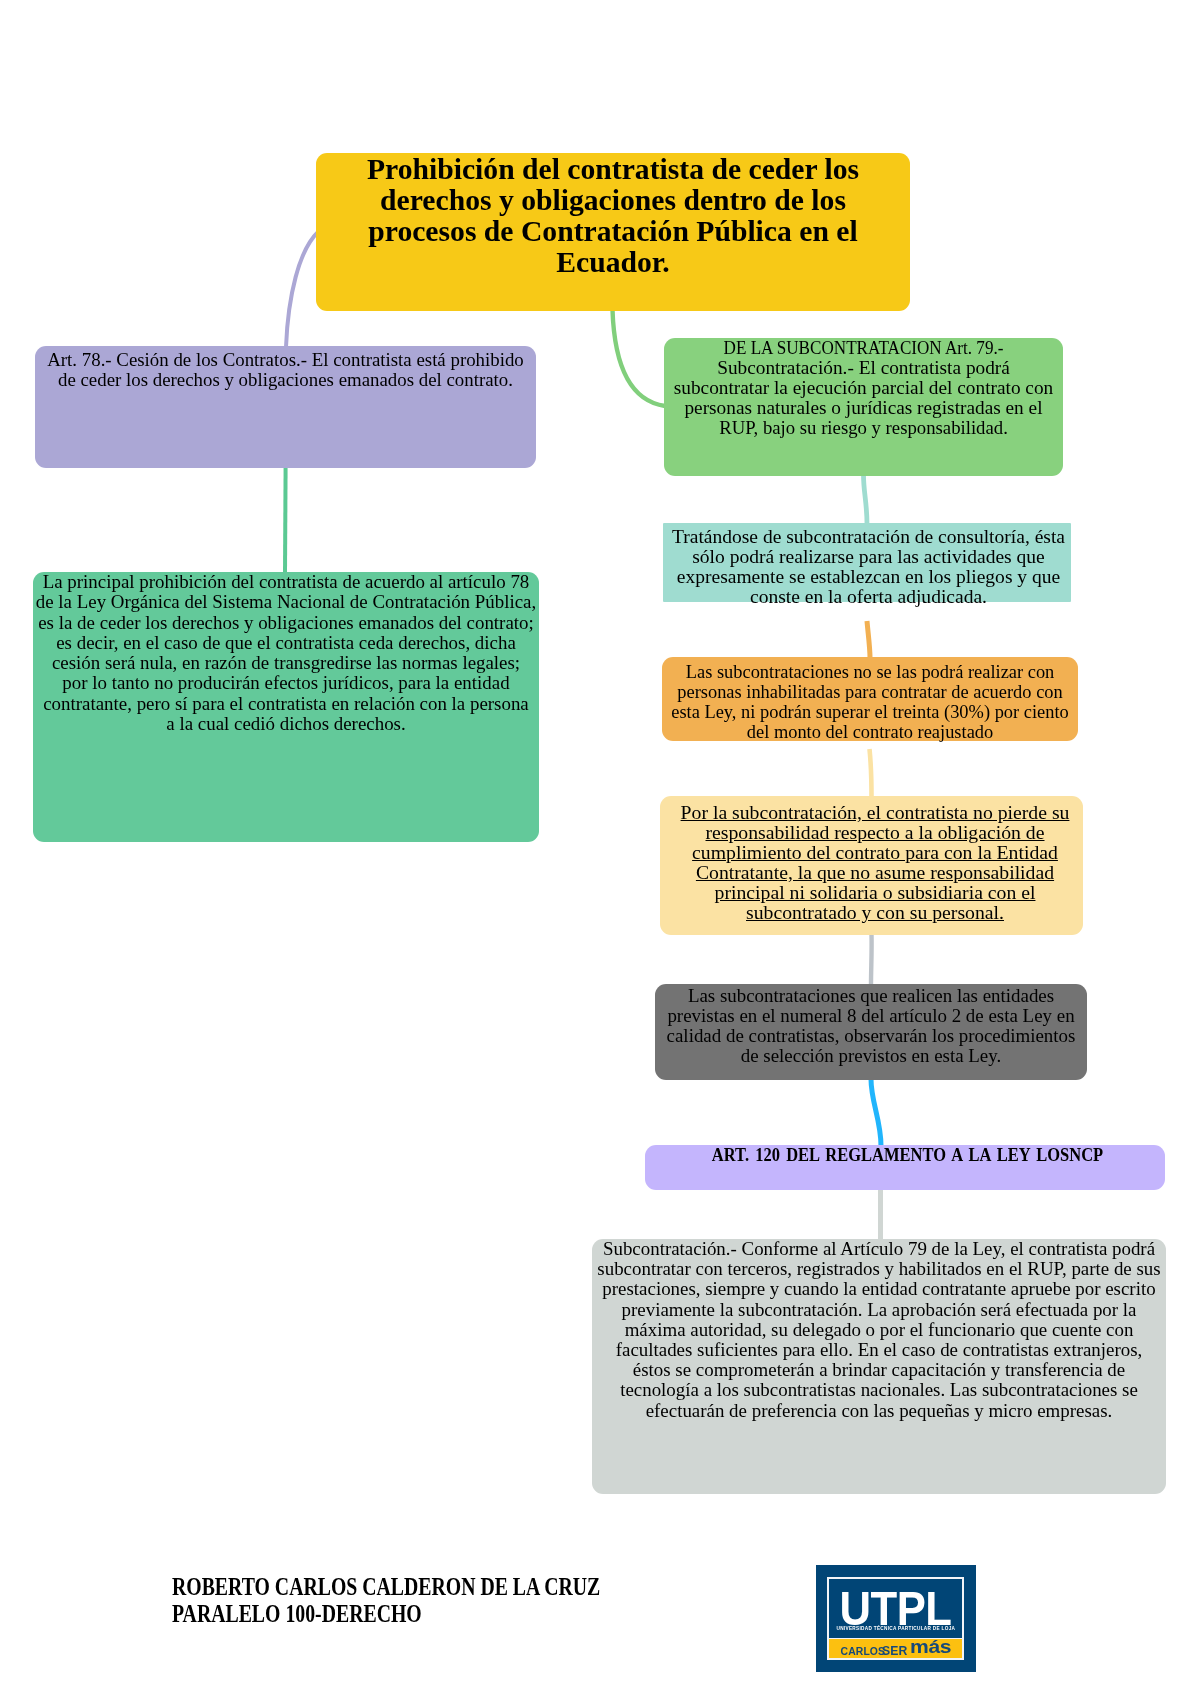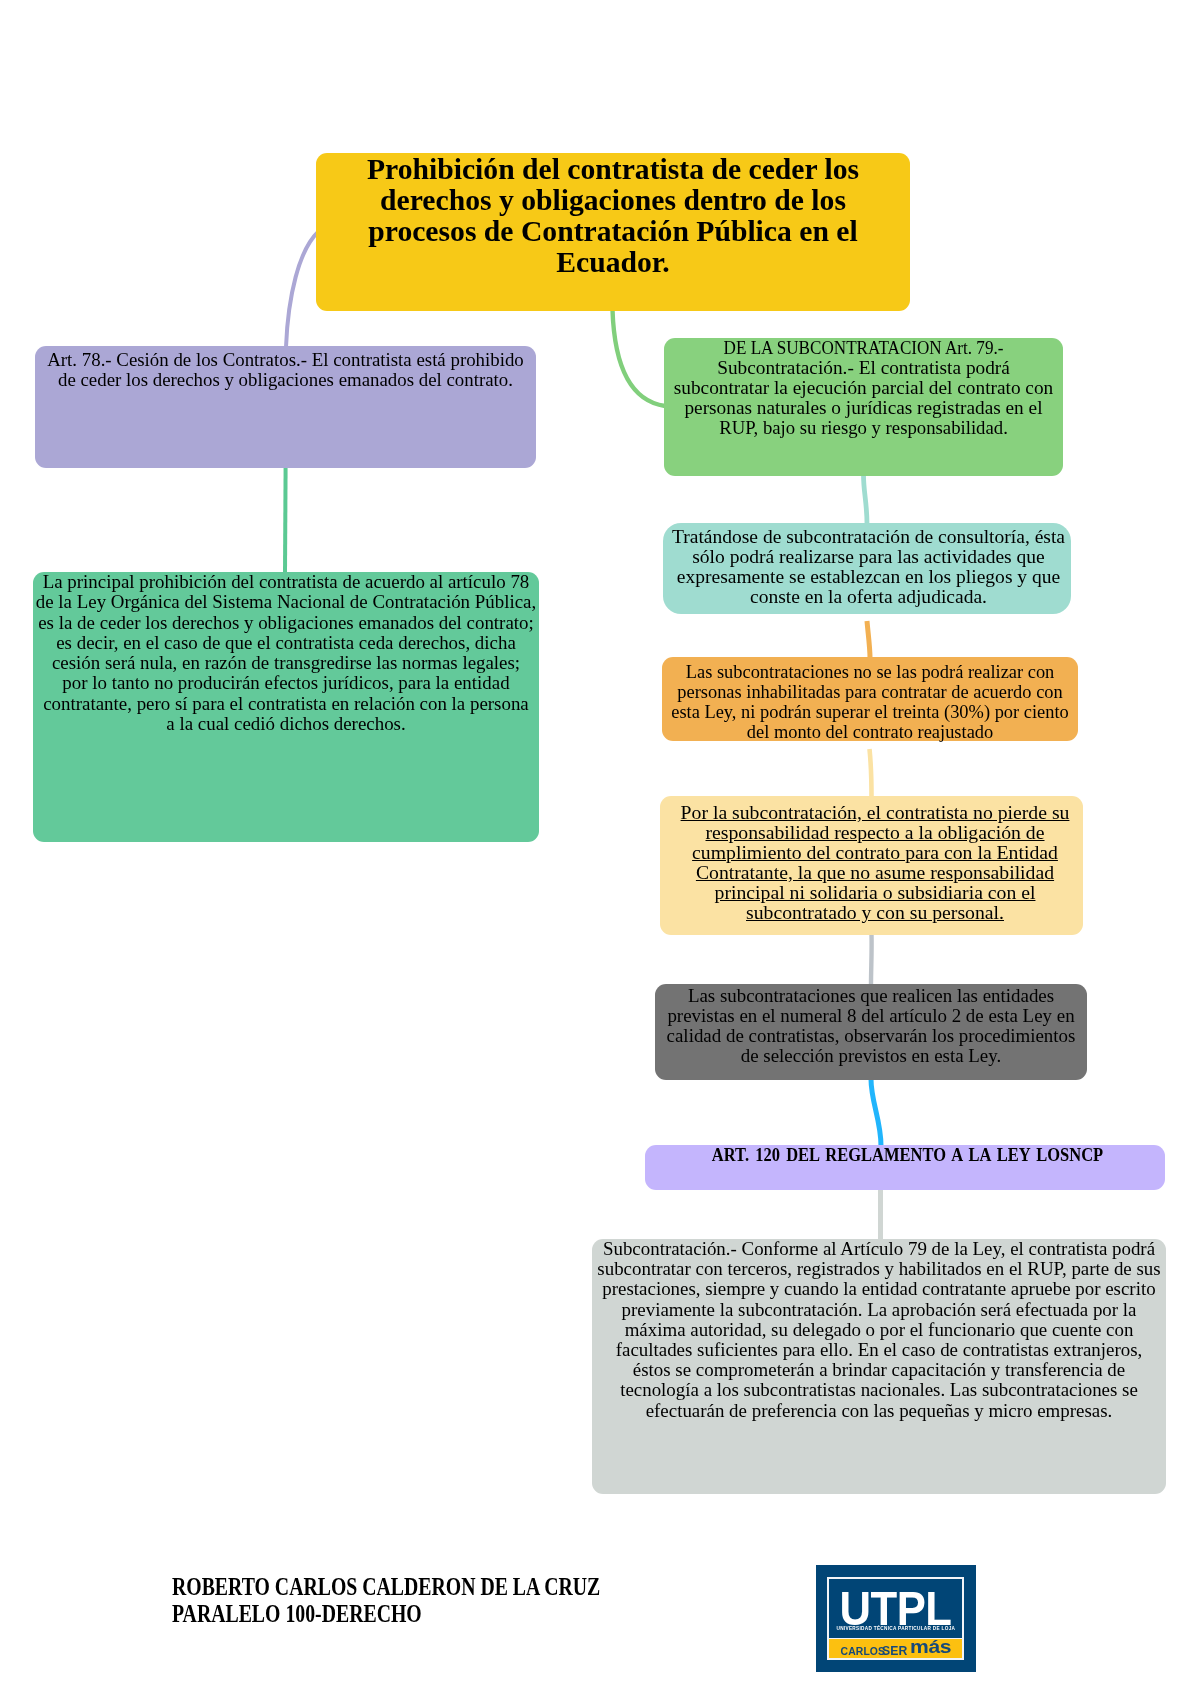--- a/index.html
+++ b/index.html
@@ -22,21 +22,21 @@
   
   .node .ln{display:block;white-space:pre;transform:scaleX(calc(var(--sx,1) * var(--lsx,1)));}
   .n-root{left:316px;top:152.5px;width:594px;height:158.5px;border-radius:11px;
           font-size:29.8px;line-height:31.2px;font-weight:bold;--sx:0.995;padding-bottom:4px;}
   .n-art78{left:35px;top:346px;width:501px;height:122px;border-radius:11px;
           font-size:19.5px;line-height:20.2px;--sx:0.967;padding-top:4px;padding-bottom:14px;}
   .n-principal{left:33px;top:572px;width:506px;height:270px;border-radius:11px;
           font-size:19px;line-height:20.3px;--sx:0.995;}
   .n-art79{left:664px;top:338px;width:399px;height:138.3px;border-radius:11px;
           font-size:19px;line-height:20px;--sx:1.016;}
-  .n-consultoria{left:663px;top:523px;width:408px;height:91px;border-radius:18px;
+  .n-consultoria{left:663px;top:523px;width:408px;height:79px;border-radius:1px;
           font-size:19px;line-height:20px;--sx:1.028;padding-top:4px;padding-left:3px;padding-bottom:4.3px;}
   .n-inhabilitadas{left:662px;top:656.8px;width:416px;height:84px;border-radius:11px;
           font-size:19px;line-height:20px;--sx:0.969;padding-top:5px;padding-bottom:3px;}
   .n-responsabilidad{left:660px;top:796px;width:423px;height:138.8px;border-radius:11px;
           font-size:19px;line-height:20px;--sx:1.038;padding-top:7px;padding-left:7px;padding-bottom:9.8px;}
   .n-entidades{left:655px;top:984px;width:432px;height:96.3px;border-radius:11px;
           font-size:19px;line-height:20px;--sx:0.996;padding-top:2px;padding-bottom:3.3px;}
   .n-art120{left:621px;top:1145px;width:520px;height:44.6px;border-radius:11px;
           font-size:19px;line-height:20px;font-weight:bold;--sx:0.868;word-spacing:2.4px;padding-left:5px;}
   .n-detalle{left:592px;top:1239px;width:574px;height:255px;border-radius:11px;

